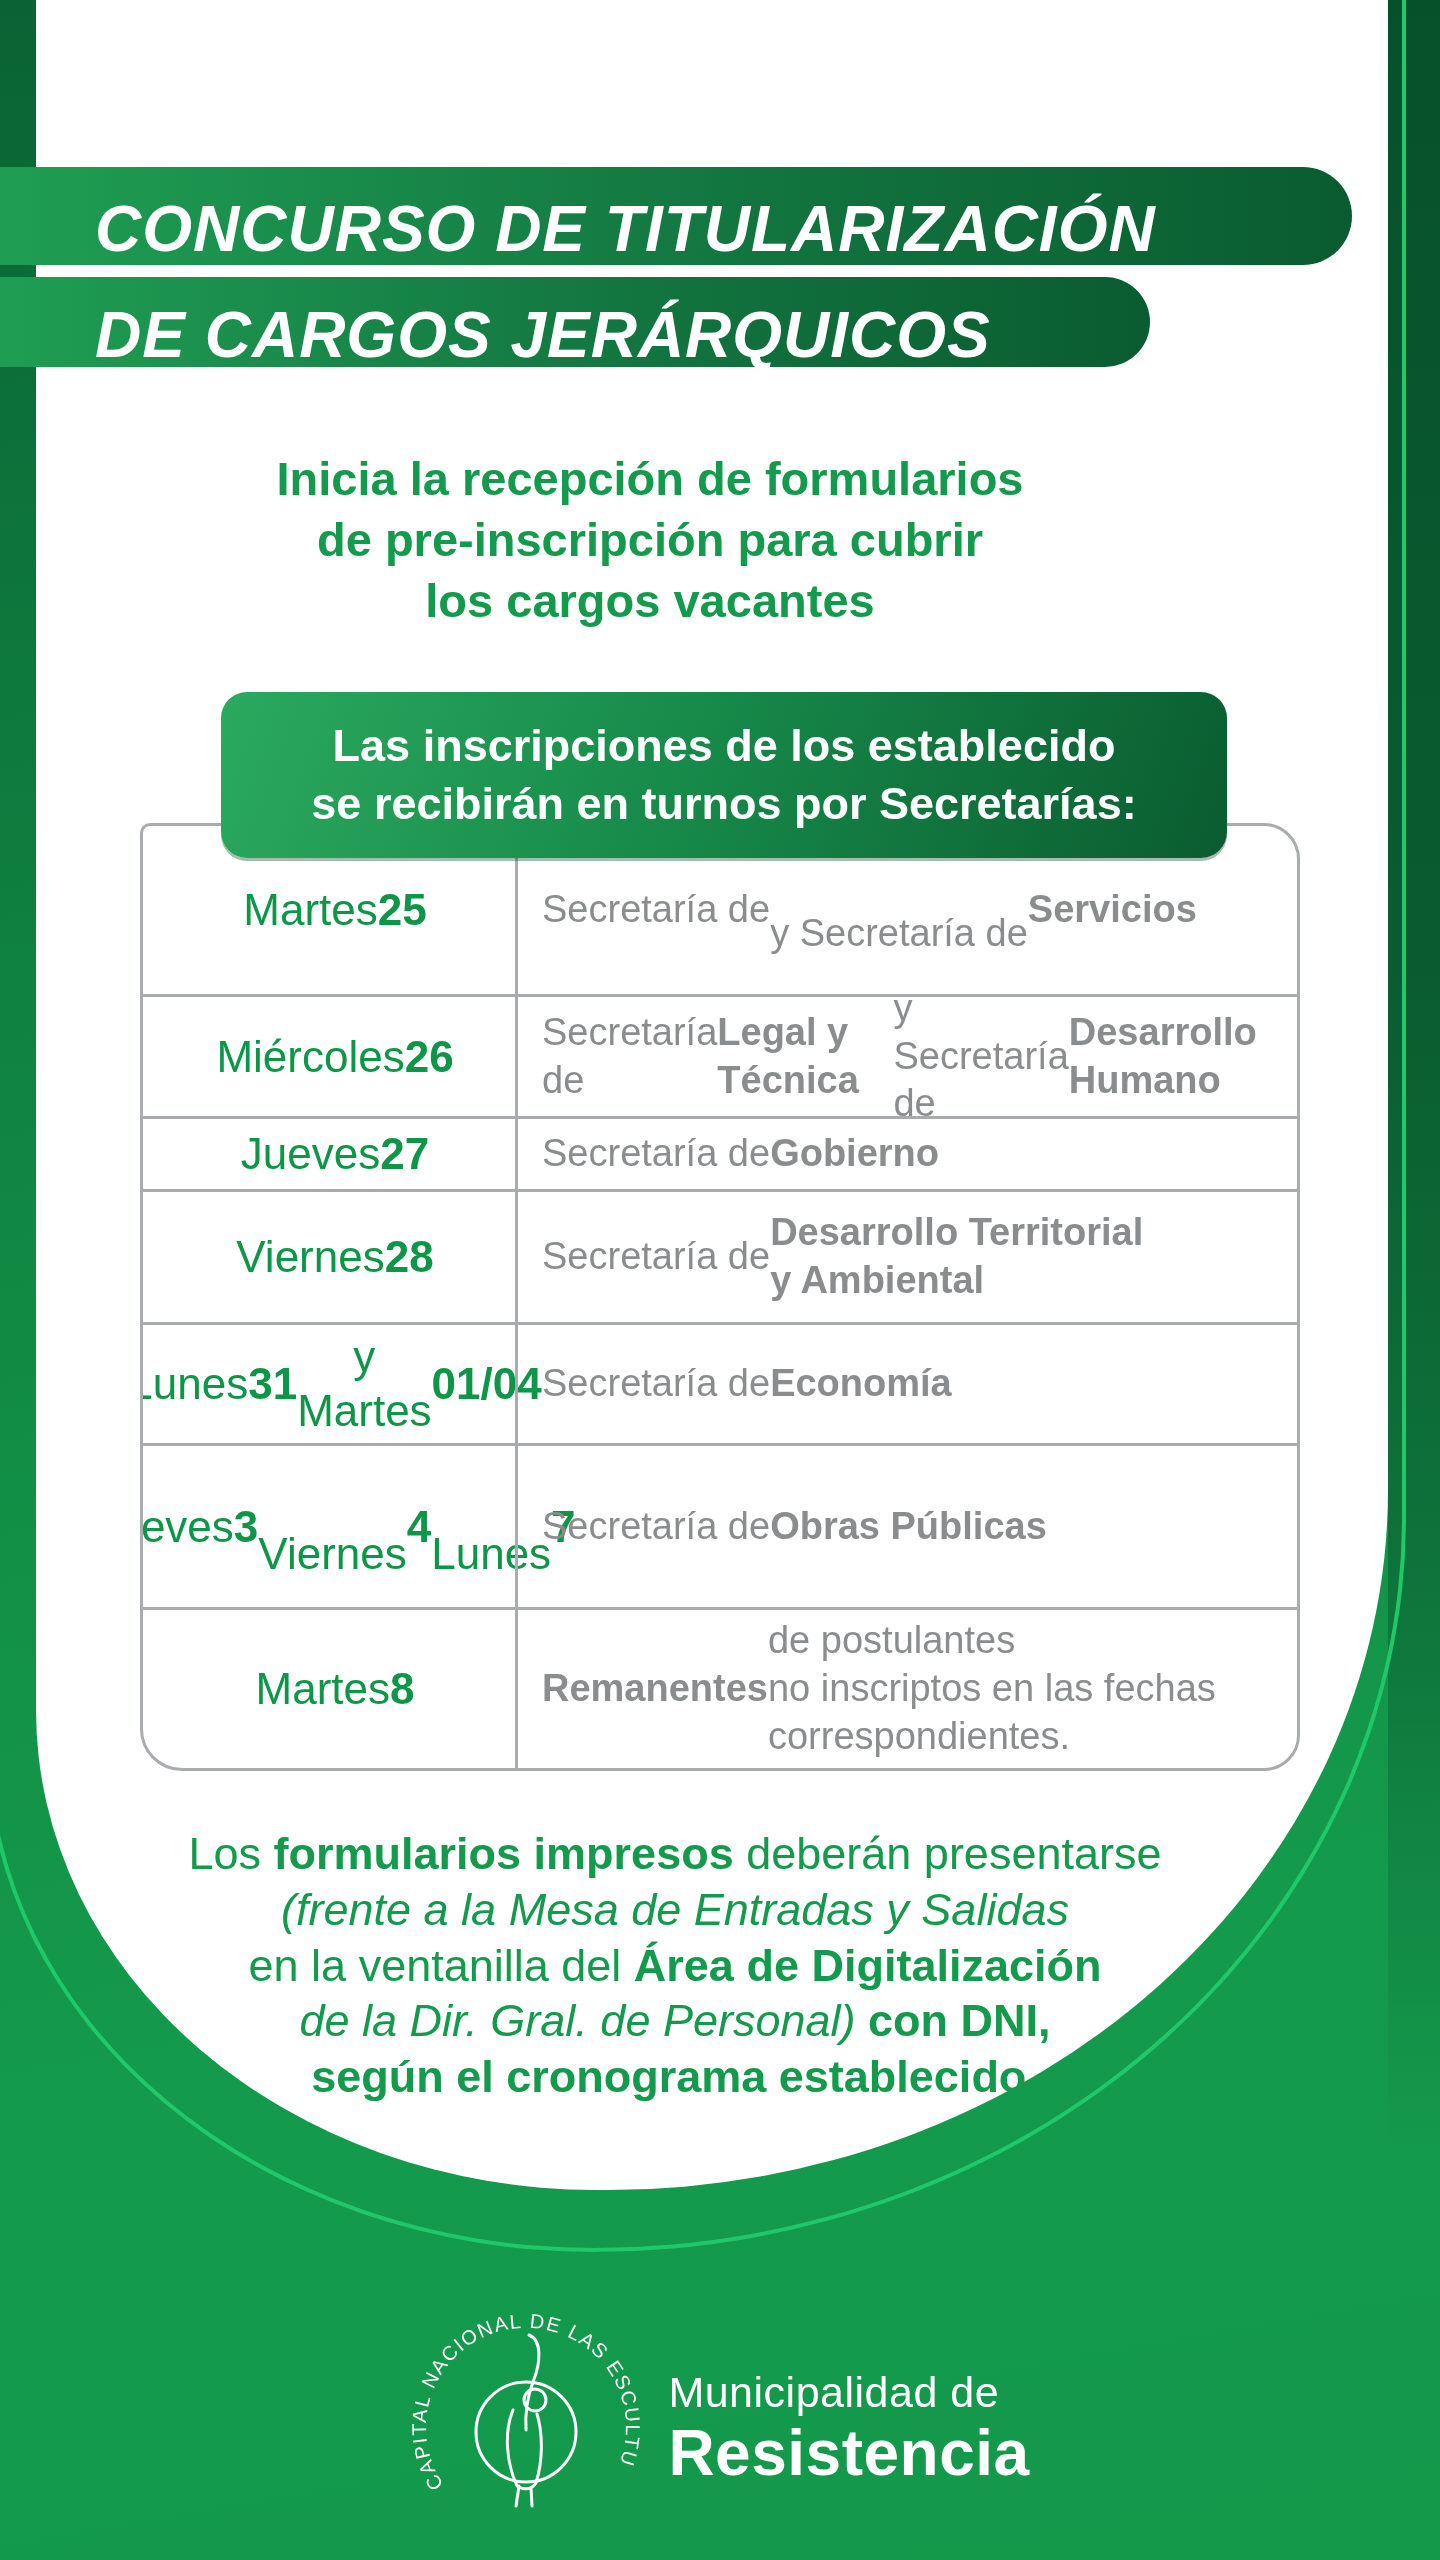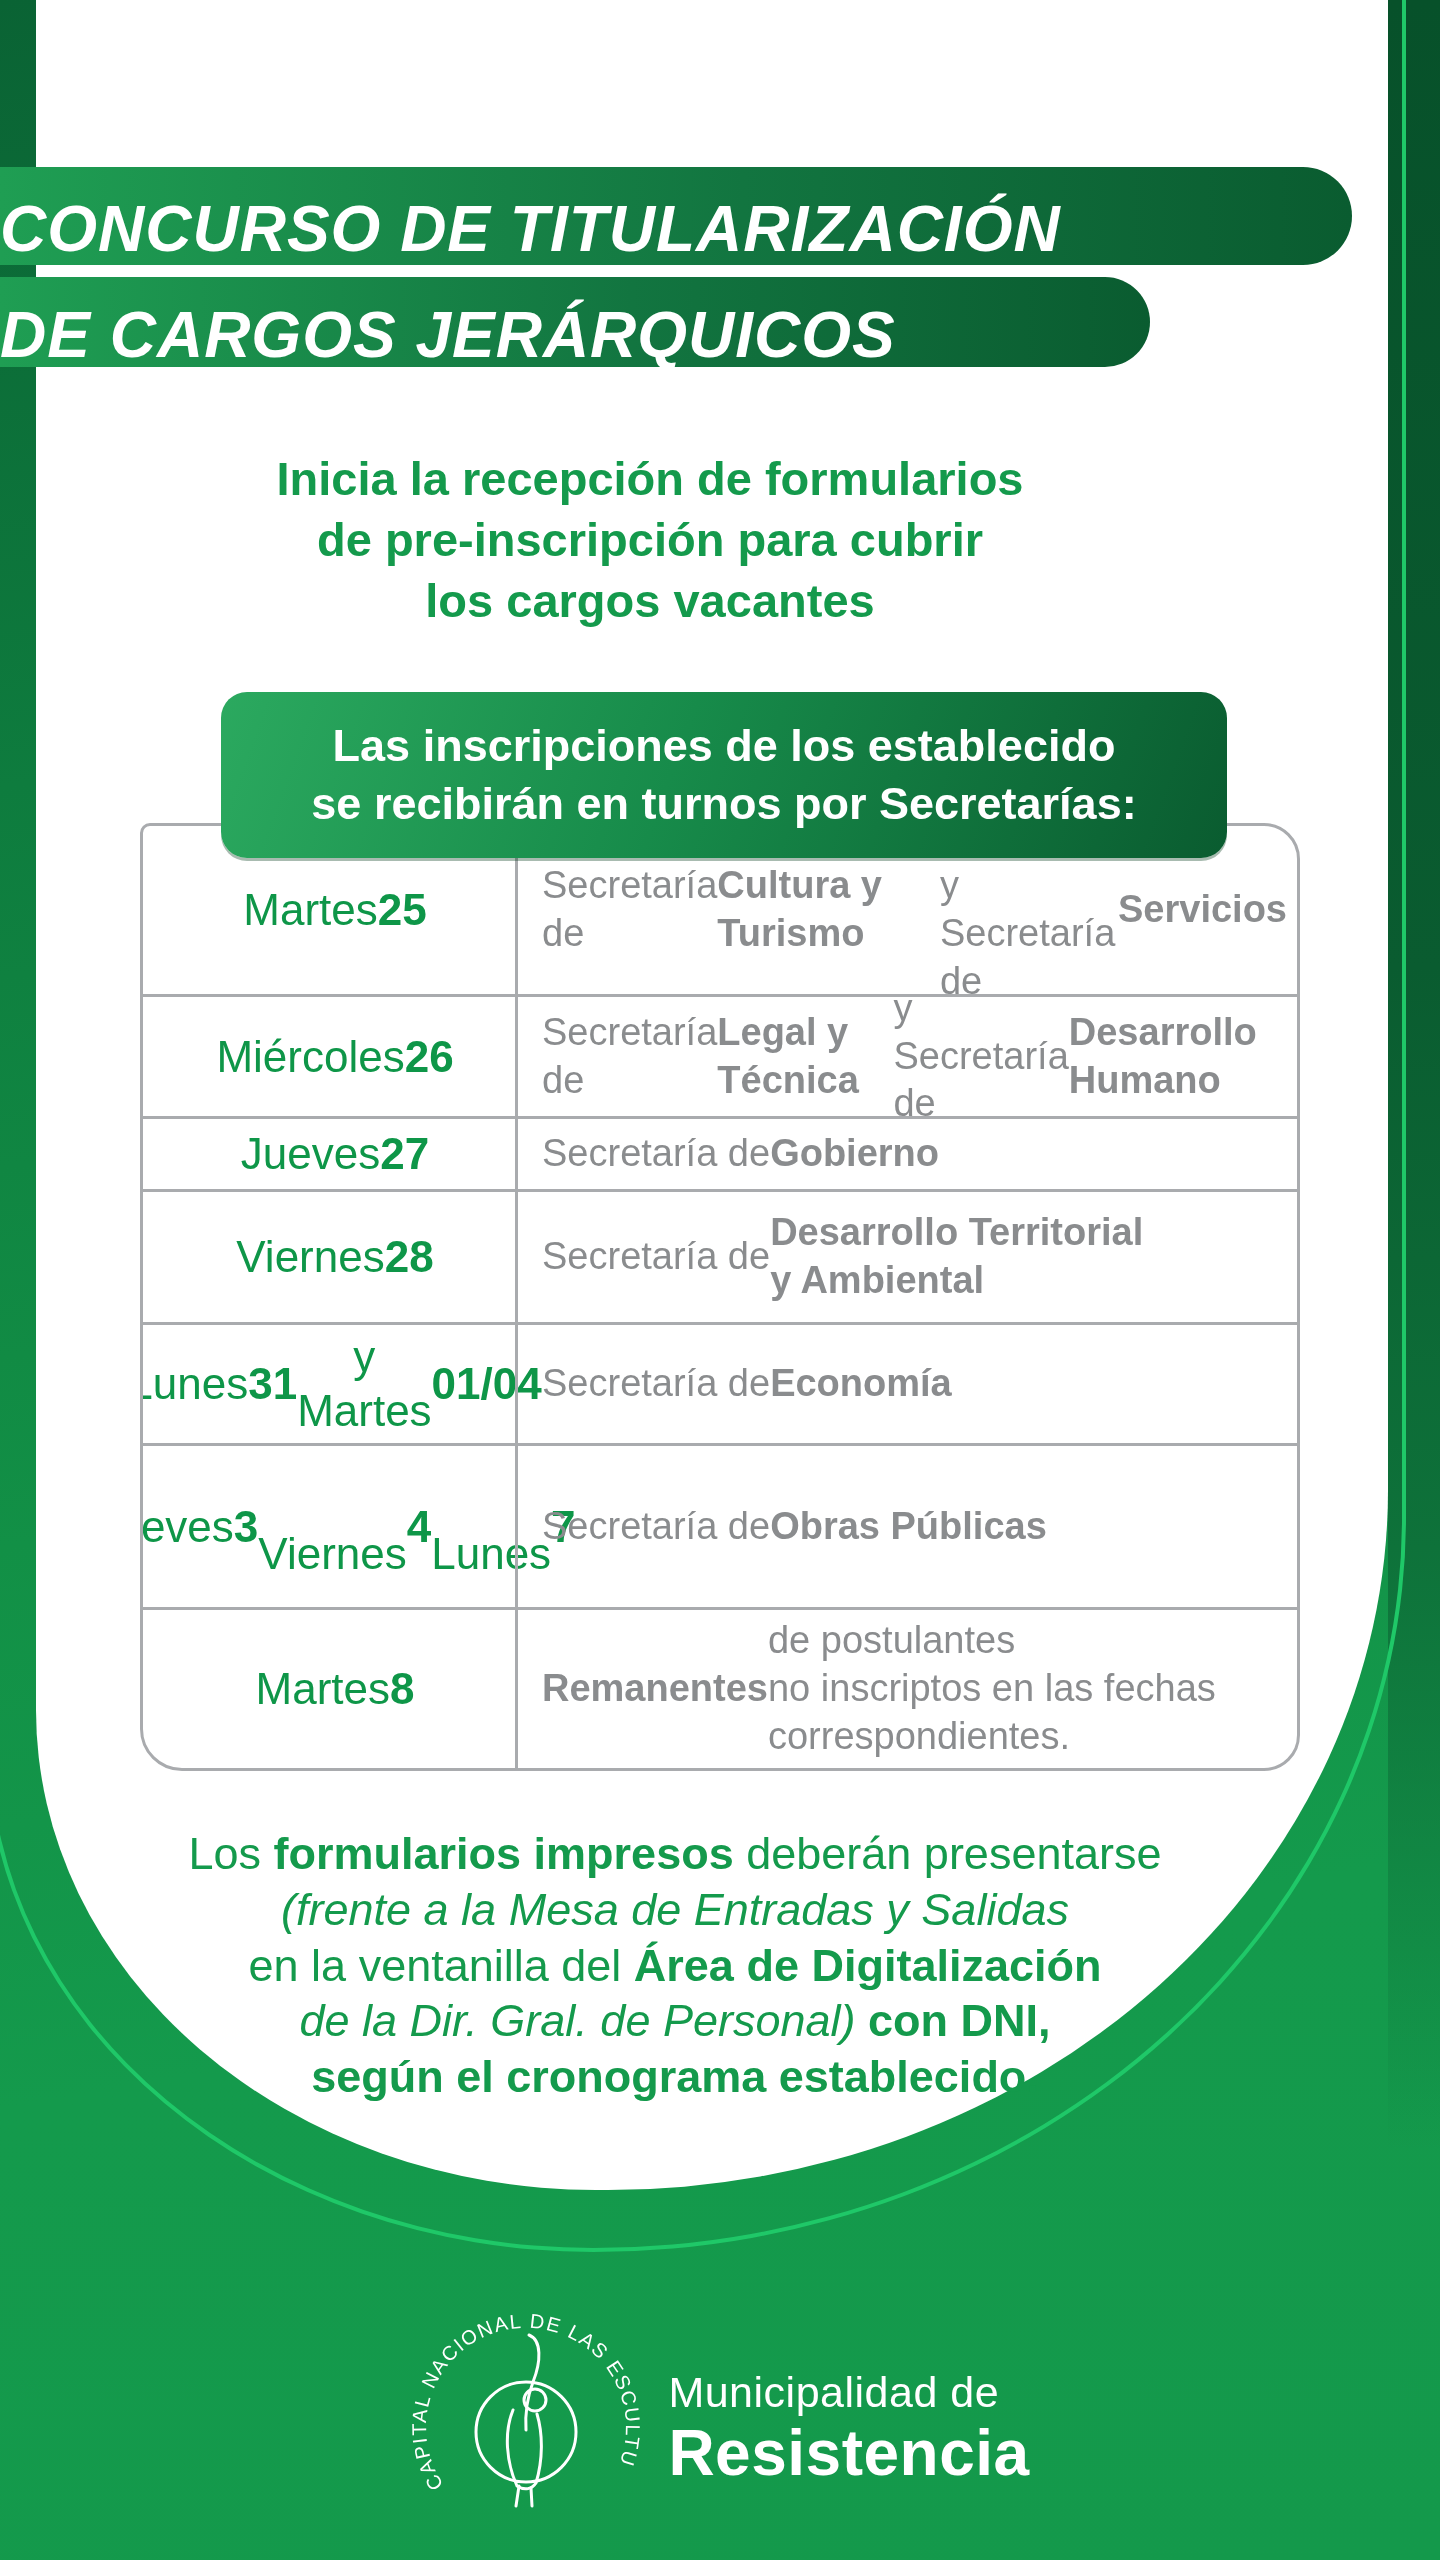--- a/index.html
+++ b/index.html
@@ -28,21 +28,21 @@
     border-radius:0 0 780px 560px / 0 0 700px 480px;
   }
   .band{
     position:absolute; left:0; z-index:5; display:flex; align-items:center;
     background:linear-gradient(90deg,var(--banner-green-left,#1f9e53) 0%,#127540 55%,var(--banner-green-right,#0a5c30) 100%);
   }
   .band1{ top:167px; width:1352px; height:98px; border-radius:0 49px 49px 0; }
   .band2{ top:277px; width:1150px; height:90px; border-radius:0 45px 45px 0; }
   .band-text{
     color:#fff; font-style:italic; font-weight:700; font-size:64px;
-    letter-spacing:1px; white-space:nowrap;margin-top:26px;
+    letter-spacing:1px; padding-left:95px; white-space:nowrap;margin-top:26px;
   }
   .intro{
     position:absolute; top:448px; left:140px; width:1020px; z-index:5;
     text-align:center; color:var(--brand-green,#149a4c);
     font-weight:700; font-size:47px; line-height:1.3;
   }
   .notice{
     position:absolute; left:221px; top:692px; width:1006px; height:166px; z-index:6;
     border-radius:26px;
     background:linear-gradient(110deg,#2ba95f 0%,#178b4a 45%,#0a5c30 100%);
@@ -117,21 +117,21 @@
   </div>
 
   <div class="notice">
     <div>Las inscripciones de los establecido</div>
     <div>se recibirán en turnos por Secretarías:</div>
   </div>
 
   <div class="table">
     <div class="trow">
       <div class="cell-date"><span>Martes </span><span class="b">25</span></div>
-      <div class="cell-dept"><span>Secretaría de </span><span class="b">Cultura y Turismo</span><span>
+      <div class="cell-dept"><span>Secretaría de </span><span>
 y Secretaría de </span><span class="b">Servicios</span></div>
     </div>
     <div class="trow">
       <div class="cell-date"><span>Miércoles </span><span class="b">26</span></div>
       <div class="cell-dept"><span>Secretaría de </span><span class="b">Legal y Técnica</span><span> y
 Secretaría de </span><span class="b">Desarrollo Humano</span></div>
     </div>
     <div class="trow">
       <div class="cell-date"><span>Jueves </span><span class="b">27</span></div>
       <div class="cell-dept"><span>Secretaría de </span><span class="b">Gobierno</span></div>

